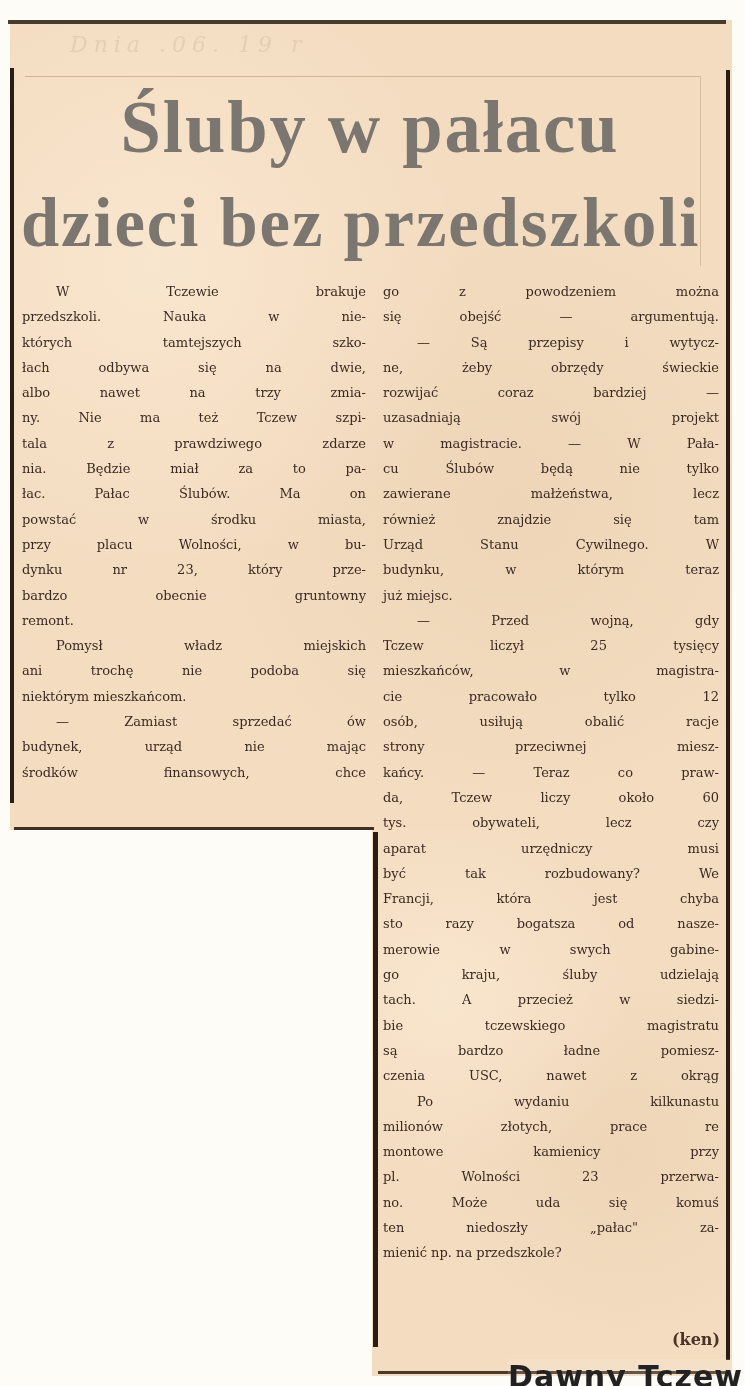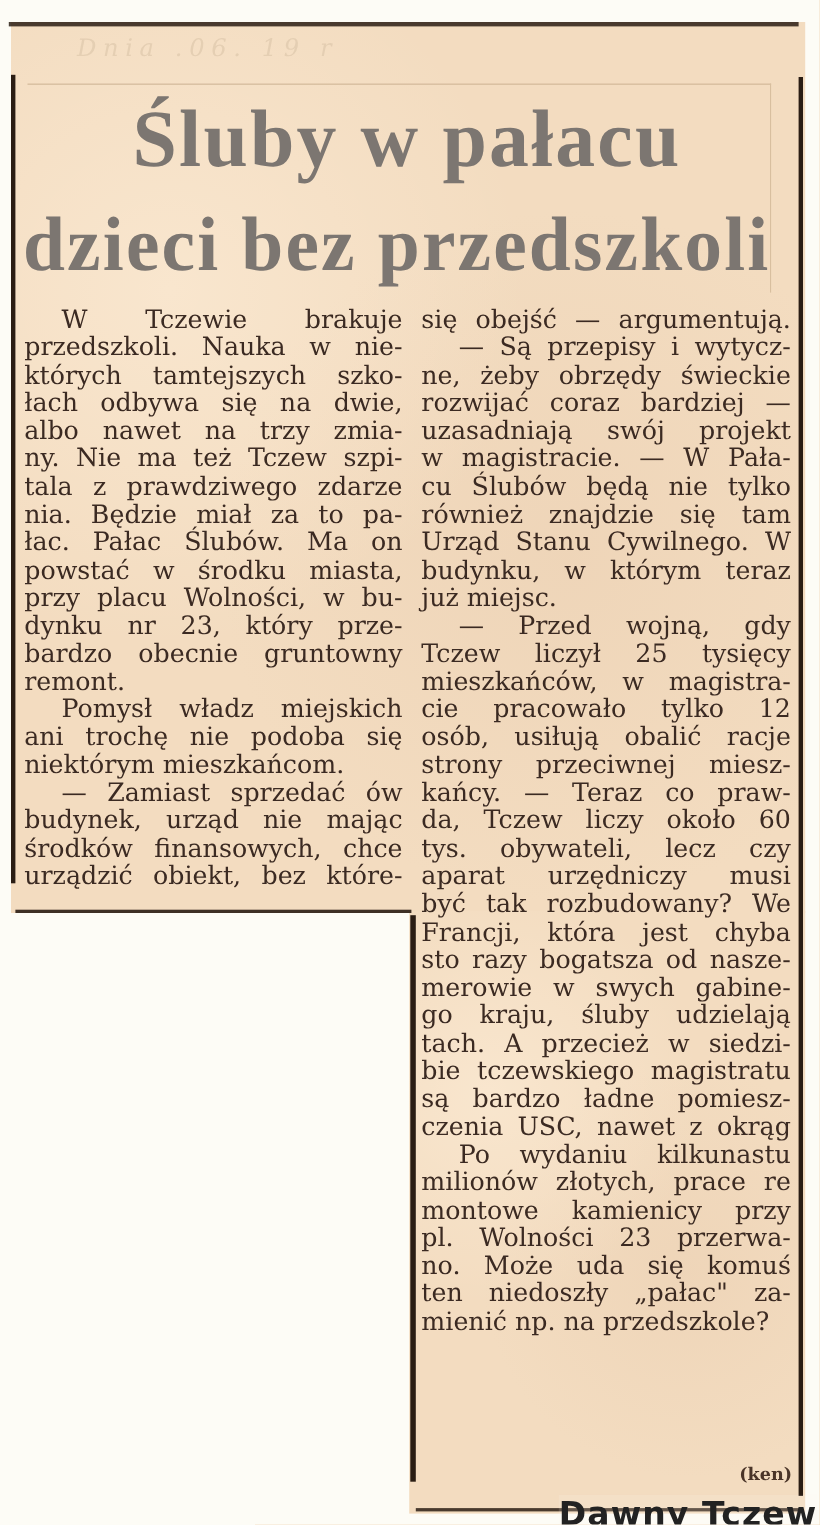--- a/index.html
+++ b/index.html
@@ -36,21 +36,21 @@
   .headline {
     position:absolute; left:25px; width:690px; text-align:center;
     color:#7c7671; font-family:"Liberation Serif", serif; font-weight:bold;
     white-space:nowrap; letter-spacing:2px;
   }
   #headline-1 { top:82px; font-size:74px; line-height:90px; transform:scaleX(0.98); }
   #headline-2 { top:180px; font-size:70px; line-height:86px; left:14px; transform:scaleX(0.98); }
 
   .column {
     position:absolute; color:#3b2a22;
-    font-family:"DejaVu Serif", serif; font-size:23px; line-height:25.3px;
+    font-family:"DejaVu Serif", serif; font-size:13px; line-height:25.3px;
   }
   #col-left { left:22px; top:279px; width:344px; }
   #col-right { left:383px; top:279px; width:336px; }
   .line { display:block; white-space:nowrap; text-align:justify; text-align-last:justify; height:25.3px; }
   .line.last { text-align-last:left; }
   .line.indent { padding-left:34px; }
 
   #watermark {
     position:absolute; left:508px; top:1326px;
     font-family:"DejaVu Sans", sans-serif; font-size:30px; font-weight:700; color:#222;
@@ -92,30 +92,31 @@
     <span class="line">przy placu Wolności, w bu-</span>
     <span class="line">dynku nr 23, który prze-</span>
     <span class="line">bardzo obecnie gruntowny</span>
     <span class="line last">remont.</span>
     <span class="line indent">Pomysł władz miejskich</span>
     <span class="line">ani trochę nie podoba się</span>
     <span class="line last">niektórym mieszkańcom.</span>
     <span class="line indent">— Zamiast sprzedać ów</span>
     <span class="line">budynek, urząd nie mając</span>
     <span class="line">środków finansowych, chce</span>
-    <span class="line">urządzić obiekt, bez które-</span>
   </div>
 <div class="column" id="col-right">
+    <span class="line">go z powodzeniem można</span>
     <span class="line">się obejść — argumentują.</span>
     <span class="line indent">— Są przepisy i wytycz-</span>
     <span class="line">ne, żeby obrzędy świeckie</span>
     <span class="line">rozwijać coraz bardziej —</span>
     <span class="line">uzasadniają  swój projekt</span>
     <span class="line">w magistracie. — W Pała-</span>
     <span class="line">cu Ślubów będą nie tylko</span>
+    <span class="line">zawierane małżeństwa, lecz</span>
     <span class="line">również znajdzie się tam</span>
     <span class="line">Urząd Stanu Cywilnego. W</span>
     <span class="line">budynku, w którym teraz</span>
     <span class="line last">już miejsc.</span>
     <span class="line indent">— Przed   wojną, gdy</span>
     <span class="line">Tczew liczył 25  tysięcy</span>
     <span class="line">mieszkańców, w magistra-</span>
     <span class="line">cie pracowało  tylko 12</span>
     <span class="line">osób, usiłują obalić racje</span>
     <span class="line">strony  przeciwnej miesz-</span>

